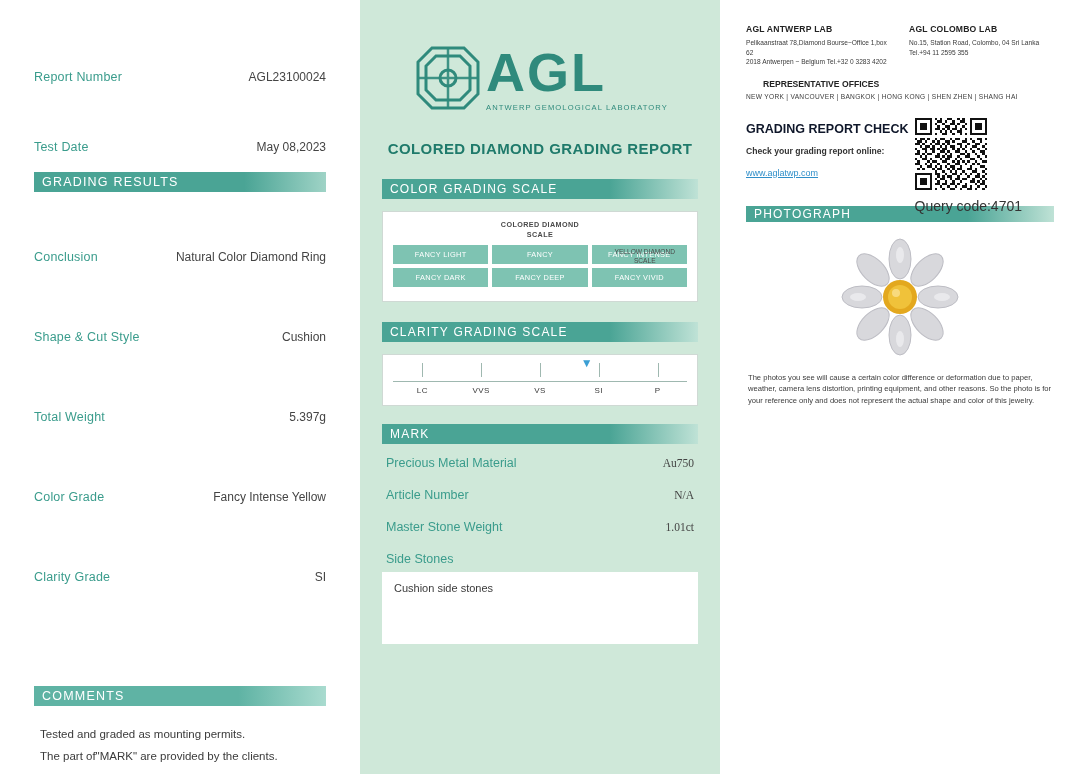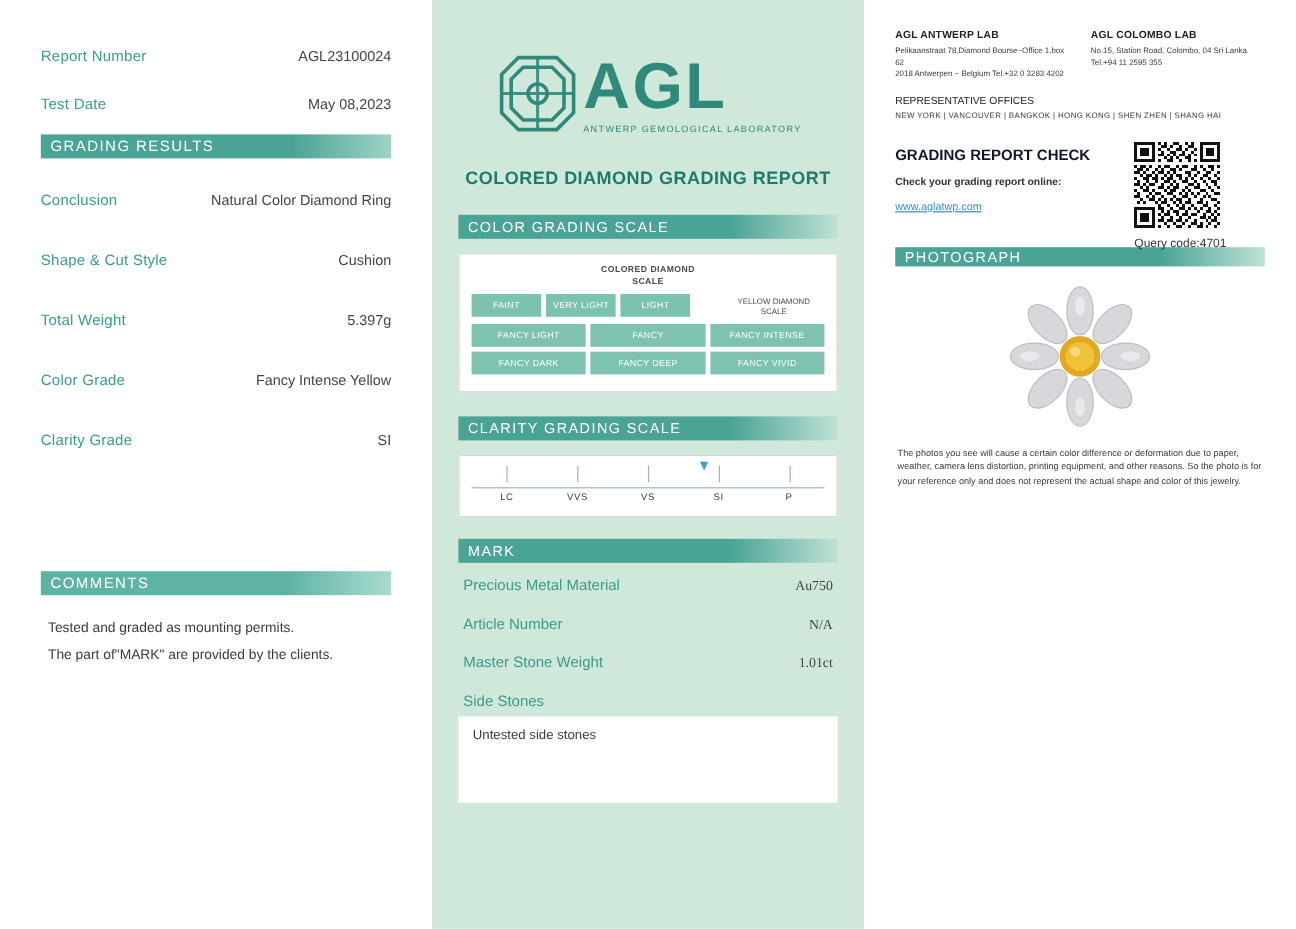--- a/index.html
+++ b/index.html
@@ -18,21 +18,21 @@
     width: 360px; height: 774px;
     background: #ffffff;
     padding: 40px 34px 0 34px;
     position: relative;
   }
   .kv-row {
     display: flex; justify-content: space-between; align-items: baseline;
     margin-bottom: 26px;
   }
   .kv-label { color: #3a9c8c; font-size: 12.5px; letter-spacing: .2px; }
-  .kv-value { color: #444; font-size: 12px; text-align: right; }
+  .kv-value { color: #444; font-size: 12px; text-align: right; margin-top: 30px; }
   .kv-row.tight { margin-bottom: 18px; }
 
   .band {
     position: relative;
     height: 20px;
     margin: 10px 0 22px 0;
     background: linear-gradient(90deg,#4aa495 0%, #4aa495 72%, #9fd3c6 100%);
     display: flex; align-items: center;
     padding-left: 8px;
   }
@@ -118,29 +118,29 @@
 
   
   .col-right {
     width: 360px; height: 774px; background:#ffffff;
     padding: 24px 26px 0 26px; position:relative;
   }
   .labs { display:flex; gap: 18px; }
   .lab { flex:1; }
   .lab-title { font-size: 8.6px; font-weight:bold; color:#222; letter-spacing:.2px; margin-bottom:4px; }
   .lab-line { font-size: 6.6px; color:#3a3a3a; line-height:1.45; }
-  .rep-title { font-size: 8.6px; font-weight:normal; color:#222; margin: 12px 0 4px 0; }
+  .rep-title { font-size: 8.6px; font-weight:bold; color:#222; margin: 12px 0 4px 17px; }
   .rep-cities { font-size: 6.6px; color:#3a3a3a; letter-spacing:.3px; }
 
   .grc-title { color:#0f172a; font-weight:bold; font-size: 12.5px; margin: 22px 0 10px 0; }
   .grc-line { font-size: 8.6px; color:#333; font-weight:bold; margin-bottom: 6px; }
   .grc-url { font-size: 9px; color:#2f8fc9; }
   .qr-wrap { position:absolute; right: 58px; top: 118px; text-align:center; }
   .qr { width: 72px; height: 72px; display:block; }
-  .qr-caption { font-size: 10px; color:#333; margin-top: 8px; }
+  .qr-caption { font-size: 14px; color:#333; margin-top: 8px; }
 
   .photo-band {
     height: 16px; display:flex; align-items:center; padding-left: 8px;
     background: linear-gradient(90deg,#4aa495 0%, #4aa495 72%, #bfe2d6 100%);
     color:#fff; font-size: 12px; letter-spacing:1.2px;
     margin: 26px 0 0 0;
   }
   .photo-area { height: 150px; display:flex; align-items:center; justify-content:center; }
   .disclaimer { font-size: 7.6px; color:#3a3a3a; line-height:1.55; padding: 0 2px; }
 
@@ -235,25 +235,20 @@
     <div class="scale-box">
       <div class="scale-inner">
         <div class="scale-cap">
           <b>COLORED DIAMOND</b><br>
           <b>SCALE</b>
         </div>
         <div class="yellow-cap">
           <span>YELLOW DIAMOND</span><br>
           <span>SCALE</span>
         </div>
-        <div class="row-top">
-          <span class="chip row1">FAINT</span>
-          <span class="chip row1">VERY LIGHT</span>
-          <span class="chip row1">LIGHT</span>
-        </div>
         <div class="chips">
           <span class="chip">FANCY LIGHT</span>
           <span class="chip">FANCY</span>
           <span class="chip">FANCY INTENSE</span>
         </div>
         <div class="chips">
           <span class="chip">FANCY DARK</span>
           <span class="chip">FANCY DEEP</span>
           <span class="chip">FANCY VIVID</span>
         </div>
@@ -288,21 +283,21 @@
       <span class="mark-label">Article Number</span>
       <span class="mark-value">N/A</span>
     </div>
     <div class="mark-row">
       <span class="mark-label">Master Stone Weight</span>
       <span class="mark-value">1.01ct</span>
     </div>
 
     <div class="side-label">Side Stones</div>
     <div class="side-box">
-      <span>Untested side stones</span>
+      <span>Cushion side stones</span>
     </div>
   </div>
 
   <div class="col-right">
 
     <div class="labs">
       <div class="lab">
         <div class="lab-title">AGL ANTWERP LAB</div>
         <div class="lab-line">Pelikaanstraat 78,Diamond Bourse~Office 1,box 62</div>
         <div class="lab-line">2018 Antwerpen ~ Belgium  Tel.+32 0 3283 4202</div>

